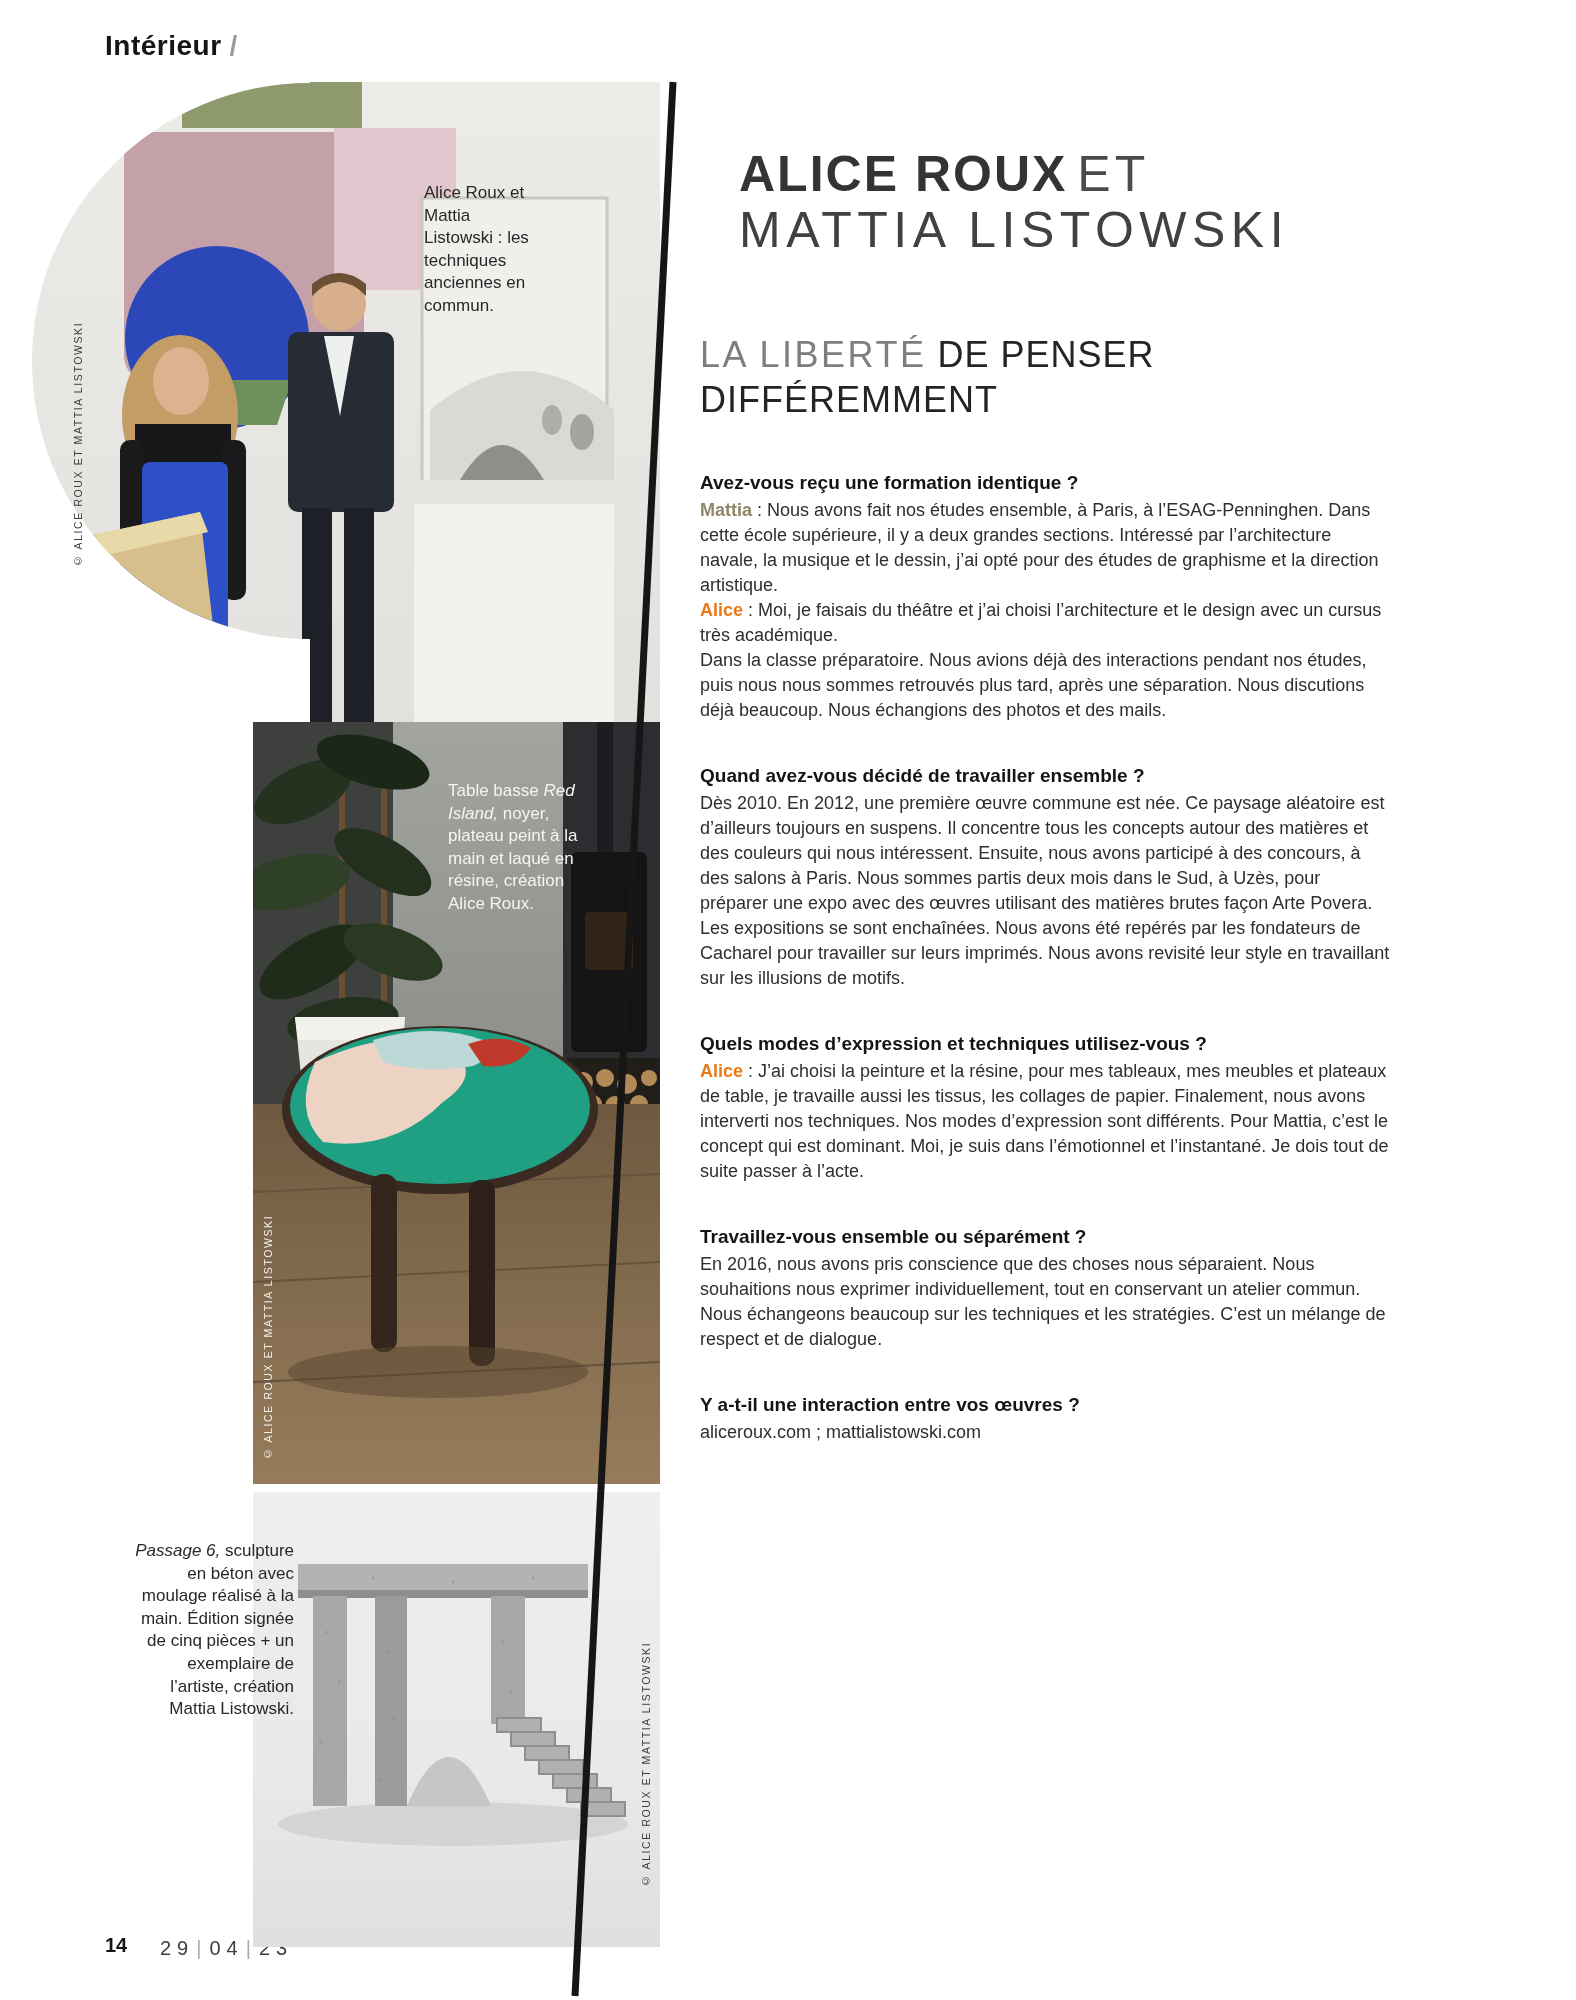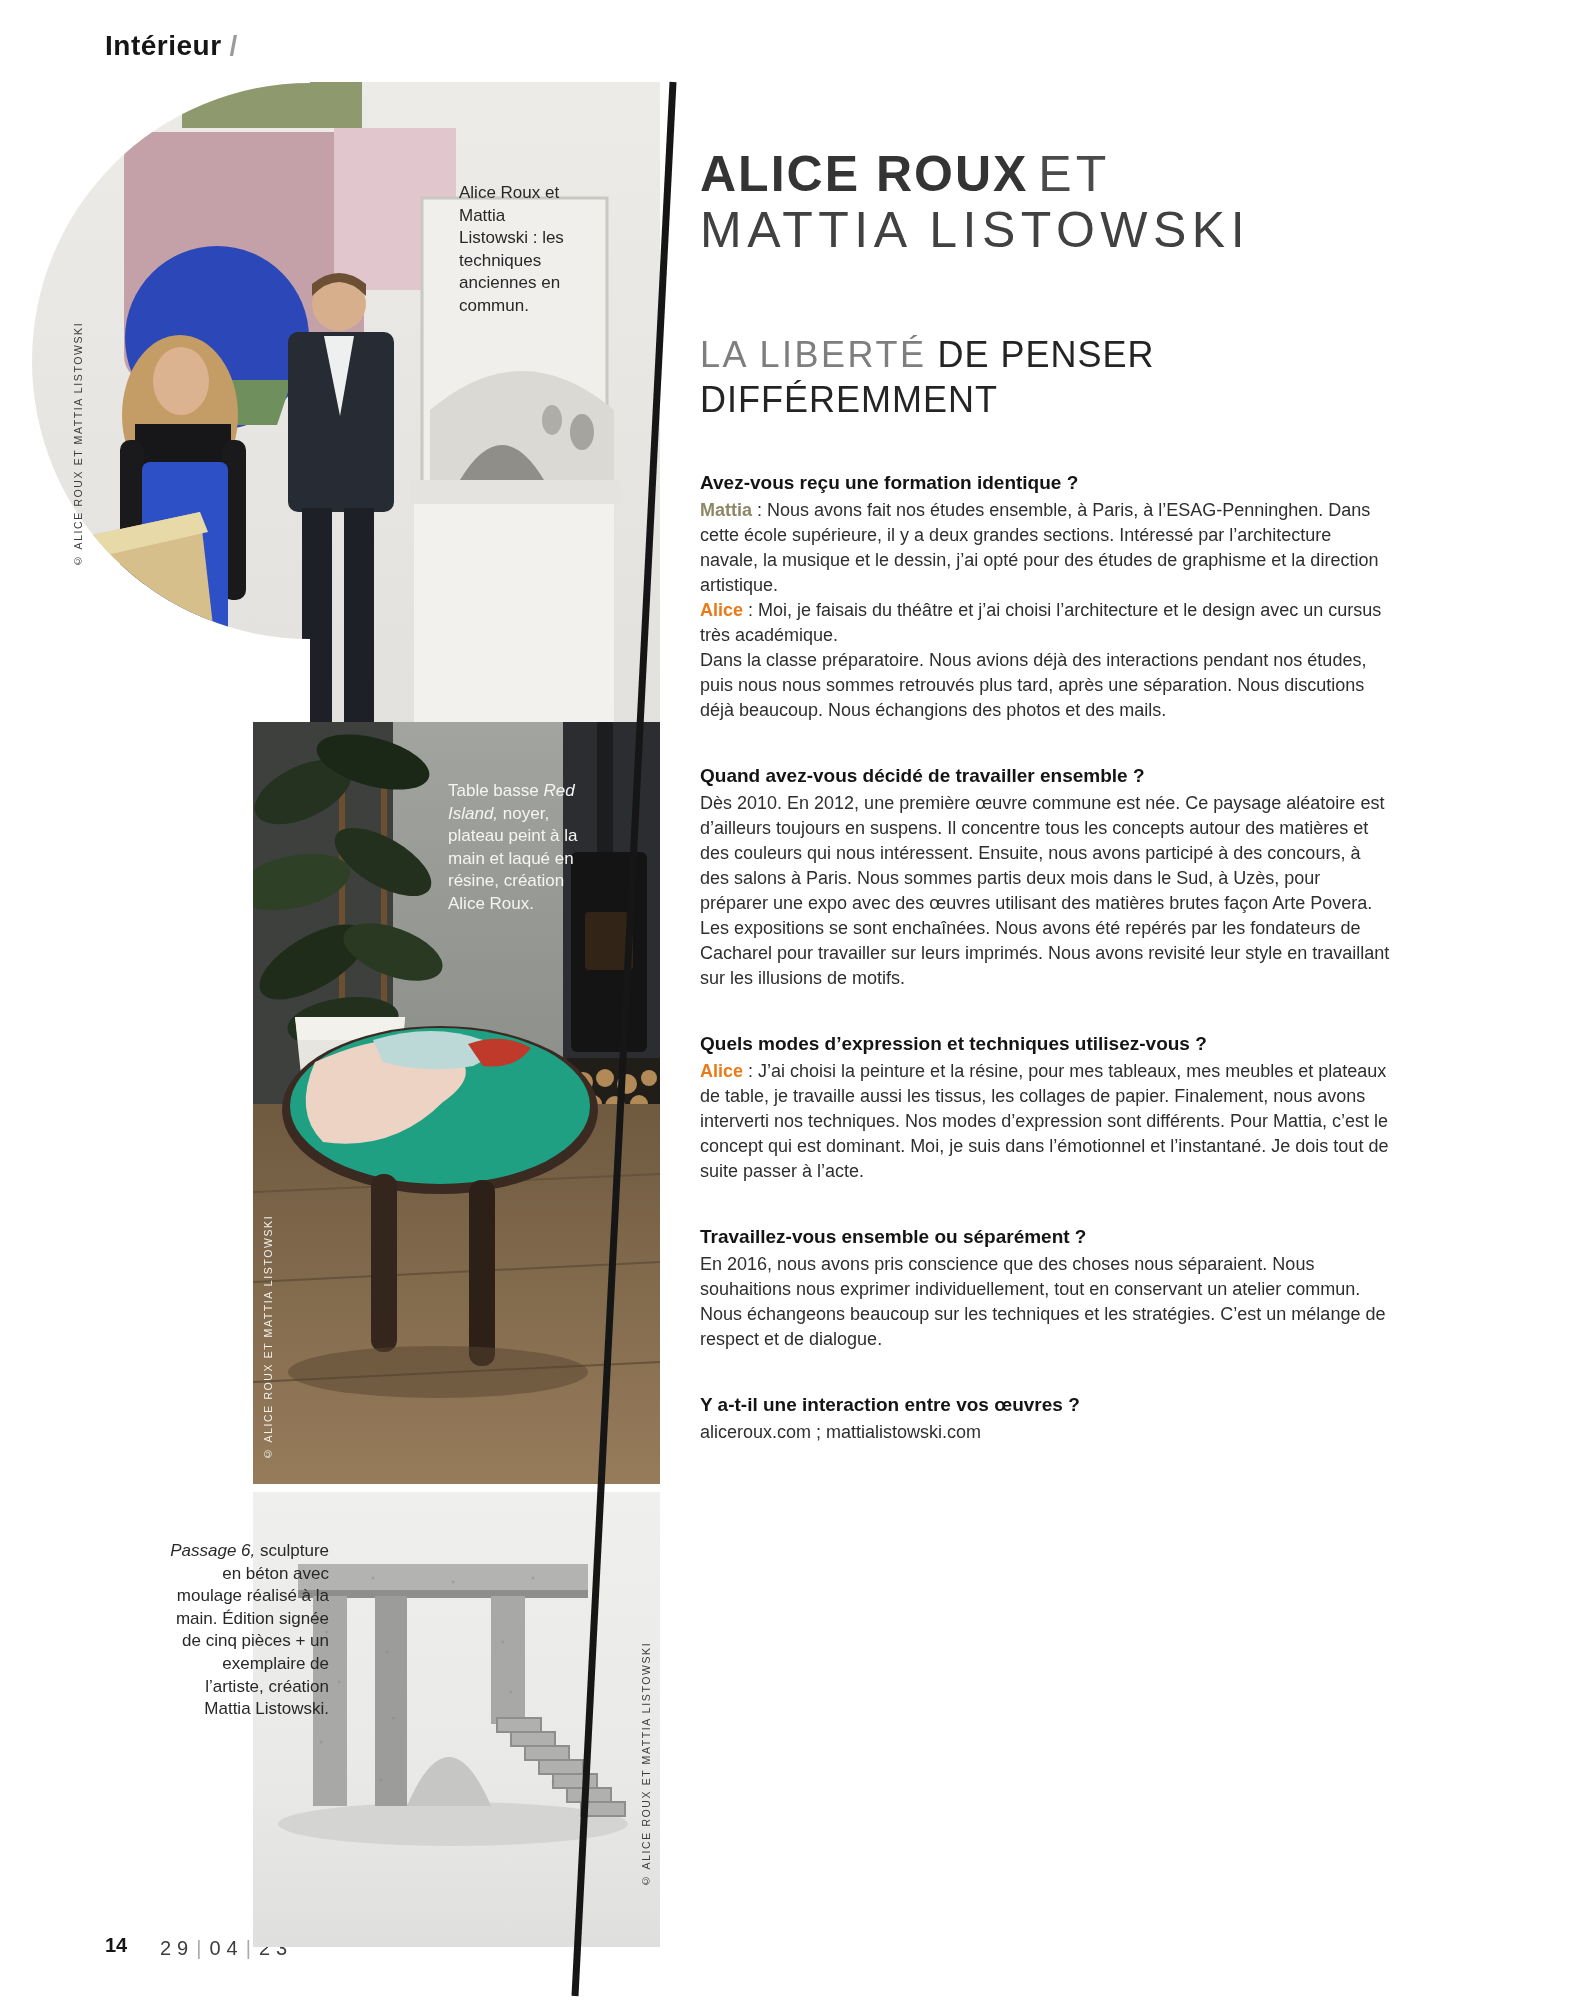--- a/index.html
+++ b/index.html
@@ -10,29 +10,29 @@
   .kicker{position:absolute;left:105px;top:30px;font-size:28px;font-weight:bold;color:#161616;letter-spacing:.5px;}
   .kicker .slash{color:#9b9b9b;font-weight:bold;margin-left:8px;}
 
   
   #divider{position:absolute;left:0;top:0;width:1576px;height:2000px;pointer-events:none;z-index:30;}
 
   
   .ph{position:absolute;z-index:5;}
   .caption{position:absolute;z-index:20;font-size:17px;line-height:1.33;}
   .caption .work{font-style:italic;}
-  .cap-dark{color:#282828;padding-left:35px;}
+  .cap-dark{color:#282828;}
   .cap-white{color:#f5f4f2;}
   .credit{position:absolute;z-index:25;font-size:10.5px;letter-spacing:1.6px;writing-mode:vertical-rl;transform:rotate(180deg);white-space:nowrap;display:flex;align-items:center;justify-content:center;}
   .credit-dark{color:#3c3c3c;}
   .credit-light{color:#f2f1ee;}
 
   
   .col{position:absolute;left:700px;width:692px;z-index:10;}
-  .title{top:146px;}
+  .title{top:146px;margin-left:39px;}
   .title .l1{font-size:50px;line-height:56px;letter-spacing:2px;color:#343434;}
   .title .bold{font-weight:bold;}
   .title .light{font-weight:normal;color:#4b4b4b;letter-spacing:4px;margin-left:10px;}
   .title .l2{font-size:50px;line-height:56px;font-weight:normal;letter-spacing:5.5px;color:#414141;}
   .subtitle{top:332px;font-size:36px;line-height:45px;letter-spacing:1px;}
   .subtitle .light{font-weight:normal;color:#7e7e7e;letter-spacing:2.5px;}
   .subtitle .bold{font-weight:normal;color:#242424;}
   .qa{top:470px;}
   .qa h3{font-size:19px;font-weight:bold;color:#141414;margin:40px 0 3px 0;line-height:25px;}
   .qa h3:first-child{margin-top:0;}

